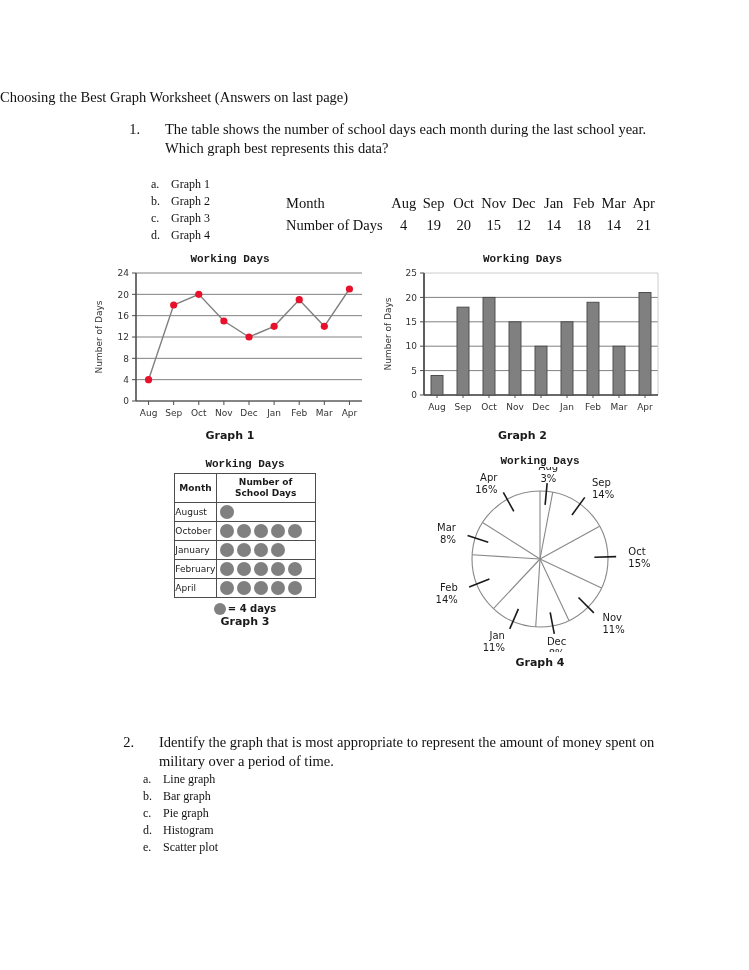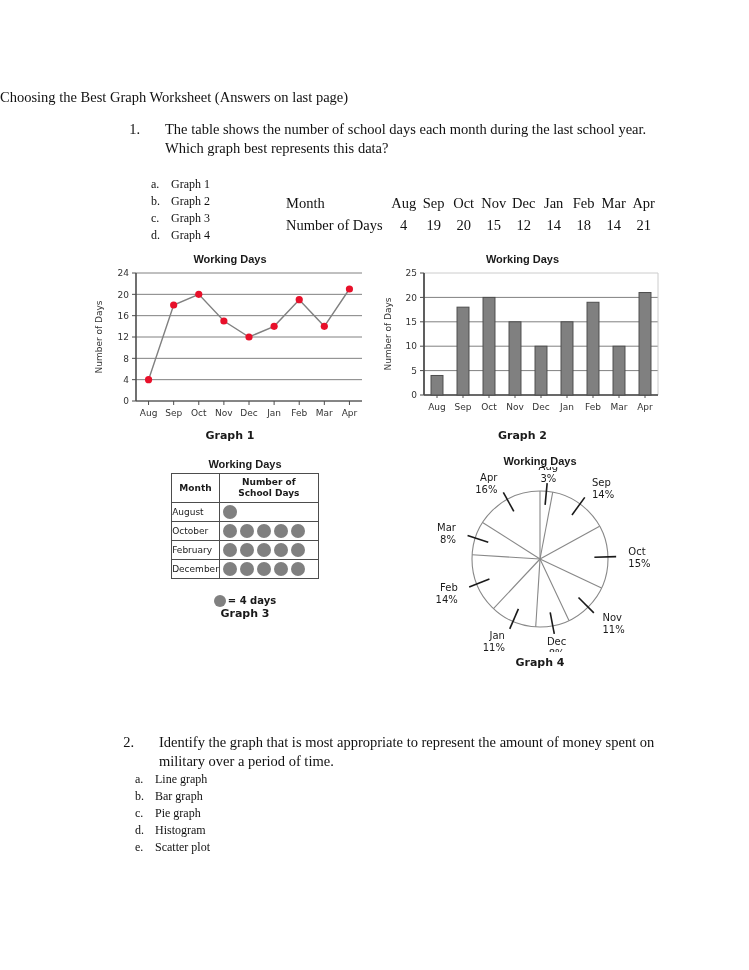--- a/index.html
+++ b/index.html
@@ -47,21 +47,21 @@
     position: absolute;
     font-size: 12px;
     line-height: 17px;
   }
   .choices .row { white-space: nowrap; }
   .choices .letter {
     display: inline-block;
     width: 20px;
   }
   .q1-choices { top: 176px; left: 151px; }
-  .q2-choices { top: 771px; left: 135px; }
+  .q2-choices { top: 771px; left: 143px; }
 
   
   .data-table {
     position: absolute;
     top: 192px;
     left: 286px;
     font-size: 14.5px;
     line-height: 22px;
   }
   .data-table table { border-collapse: collapse; }
@@ -74,21 +74,21 @@
   .data-table td.val {
     text-align: center;
     min-width: 26px;
     padding: 0 2px;
   }
 
   
   .chart-box { position: absolute; }
   .chart-title {
     text-align: center;
-    font-family: Liberation Sans, sans-serif;
+    font-family: Liberation Mono, monospace;
     font-weight: bold;
     font-size: 11px;
     color: #1a1a1a;
   }
   .chart-caption {
     text-align: center;
     font-family: "DejaVu Sans", sans-serif;
     font-weight: bold;
     font-size: 11px;
     color: #1a1a1a;
@@ -141,21 +141,21 @@
     background: #808080;
     margin-right: 3px;
     vertical-align: middle;
   }
   .picto-legend {
     text-align: center;
     font-family: "DejaVu Sans", sans-serif;
     font-weight: bold;
     font-size: 10px;
     color: #1a1a1a;
-    margin-top: 16px;
+    margin-top: 5px;
   }
   .picto-legend .dot { margin-right: 2px; width: 12px; height: 12px; }
 </style>
 </head>
 <body>
 
 <div class="page-title">Choosing the Best Graph Worksheet (Answers on last page)</div>
 
 <div class="question q1">
   <span class="q-num">1.</span>
@@ -335,25 +335,29 @@
     <tbody id="picto-body">
         <tr>
           <td class="month-cell">August</td>
           <td class="dots-cell"><span class="dot"></span></td>
         </tr>
         <tr>
           <td class="month-cell">October</td>
           <td class="dots-cell"><span class="dot"></span><span class="dot"></span><span class="dot"></span><span class="dot"></span><span class="dot"></span></td>
         </tr>
         <tr>
+          <td class="month-cell">January</td>
+          <td class="dots-cell"><span class="dot"></span><span class="dot"></span><span class="dot"></span><span class="dot"></span></td>
+        </tr>
+        <tr>
           <td class="month-cell">February</td>
           <td class="dots-cell"><span class="dot"></span><span class="dot"></span><span class="dot"></span><span class="dot"></span><span class="dot"></span></td>
         </tr>
         <tr>
-          <td class="month-cell">December</td>
+          <td class="month-cell">April</td>
           <td class="dots-cell"><span class="dot"></span><span class="dot"></span><span class="dot"></span><span class="dot"></span><span class="dot"></span></td>
         </tr>
       </tbody>
   </table>
   <div class="picto-legend">
     <span class="dot"></span><span>= 4 days</span>
   </div>
   <div class="chart-caption">Graph 3</div>
 </div>
 

